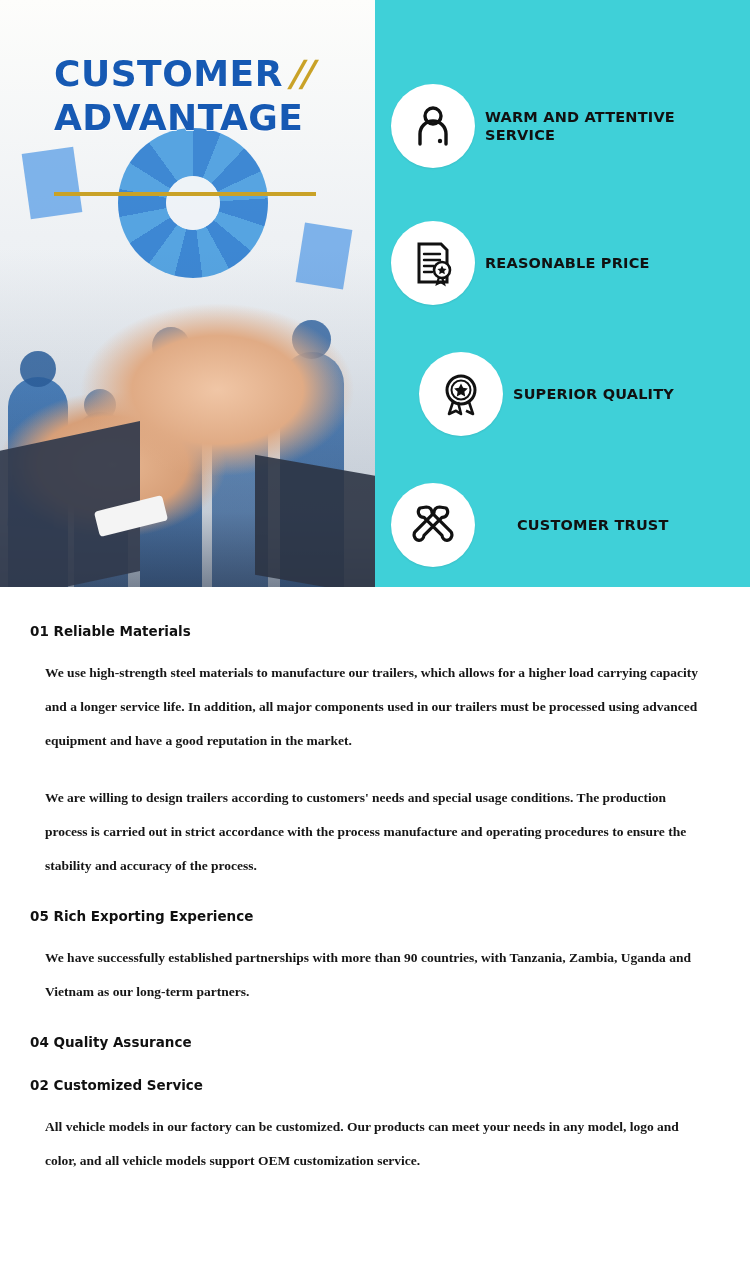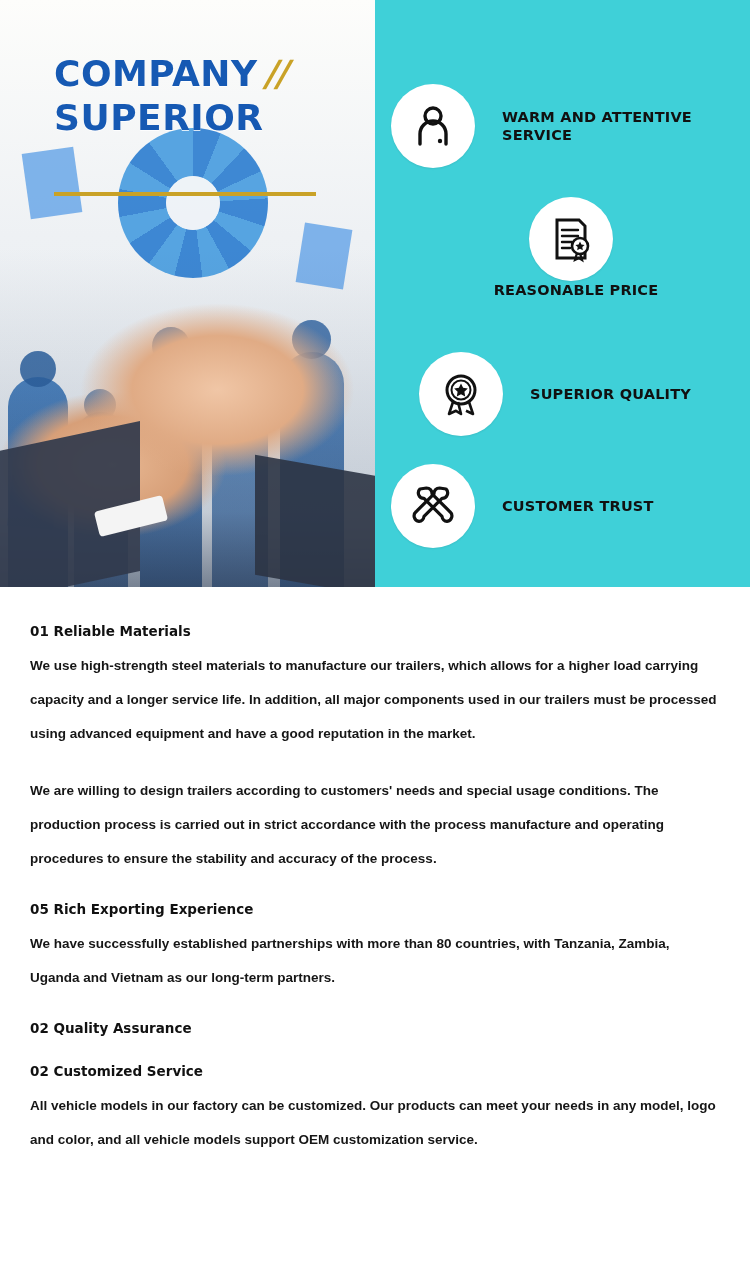--- a/index.html
+++ b/index.html
@@ -171,38 +171,38 @@
   }
   .feature {
     position: absolute;
     left: 0;
     width: 375px;
     height: 131px;
     display: flex;
     align-items: center;
   }
   .f0 { top: 60px; }
-  .f1 { top: 197px; flex-direction: column; }
+  .f1 { top: 197px; }
   .f2 { top: 328px; padding-left: 28px; }
-  .f3 { top: 440px; }
+  .f3 { top: 459px; gap: 32px; }
   .feature-icon {
     width: 84px;
     height: 84px;
     margin-left: 16px;
     border-radius: 50%;
     background: #ffffff;
     display: flex;
     align-items: center;
     justify-content: center;
     flex: none;
     box-shadow: 0 1px 2px rgba(0,0,0,.08);
   }
   .feature-icon svg { display: block; }
   .feature-label {
-    margin-left: 27px;
+    margin-left: 10px;
     font-family: "DejaVu Sans", sans-serif;
     font-weight: bold;
     font-size: 14.5px;
     letter-spacing: .2px;
     color: #111111;
     line-height: 18px;
   }
 
   
   .content {
@@ -214,26 +214,26 @@
   .sec:last-child { margin-bottom: 0; }
   .sec-title {
     font-family: "DejaVu Sans", sans-serif;
     font-weight: bold;
     font-size: 13.5px;
     color: #111111;
     margin: 16px 0 8px 0;
     line-height: 20px;
   }
   .sec-body {
-    font-family: Liberation Sans, sans-serif;
+    font-family: Liberation Serif, serif;
     font-size: 13.5px;
     font-weight: bold;
     color: #161616;
     line-height: 34px;
-    margin: 0;
+    margin: 15px;
     max-width: 690px;
   }
 </style>
 </head>
 <body>
 
 <div class="page">
 
   <div class="hero">
 
@@ -255,24 +255,24 @@
         <div class="head h5"></div>
         <div class="hand-photo">
           <div class="sleeve-l"></div>
           <div class="sleeve-r"></div>
           <div class="cuff"></div>
         </div>
       </div>
 
       <div class="hero-title">
         <div class="line1">
-          <span>COMPANY</span><span class="slashes">//</span>
+          <span>CUSTOMER</span><span class="slashes">//</span>
         </div>
         <div class="line2" style="position:relative;">
-          <span>SUPERIOR</span>
+          <span>ADVANTAGE</span>
           <span class="title-rule"></span>
         </div>
       </div>
     </div>
 
     <div class="hero-right">
 
       <div class="feature f0">
         <div class="feature-icon">
           <svg width="48" height="48" viewBox="0 0 48 48" aria-hidden="true">
@@ -331,25 +331,25 @@
       <h3 class="sec-title">01 Reliable Materials</h3>
       <p class="sec-body">We use high-strength steel materials to manufacture our trailers, which allows for a higher load carrying capacity and a longer service life. In addition, all major components used in our trailers must be processed using advanced equipment and have a good reputation in the market.</p>
     </div>
 
     <div class="sec">
       <p class="sec-body">We are willing to design trailers according to customers' needs and special usage conditions. The production process is carried out in strict accordance with the process manufacture and operating procedures to ensure the stability and accuracy of the process.</p>
     </div>
 
     <div class="sec">
       <h3 class="sec-title">05 Rich Exporting Experience</h3>
-      <p class="sec-body">We have successfully established partnerships with more than 80 countries, with Tanzania, Zambia, Uganda and Vietnam as our long-term partners.</p>
-    </div>
-
-    <div class="sec">
-      <h3 class="sec-title">02 Quality Assurance</h3>
+      <p class="sec-body">We have successfully established partnerships with more than 90 countries, with Tanzania, Zambia, Uganda and Vietnam as our long-term partners.</p>
+    </div>
+
+    <div class="sec">
+      <h3 class="sec-title">04 Quality Assurance</h3>
     </div>
 
     <div class="sec">
       <h3 class="sec-title">02 Customized Service</h3>
       <p class="sec-body">All vehicle models in our factory can be customized. Our products can meet your needs in any model, logo and color, and all vehicle models support OEM customization service.</p>
     </div>
 
   </div>
 </div>
 

